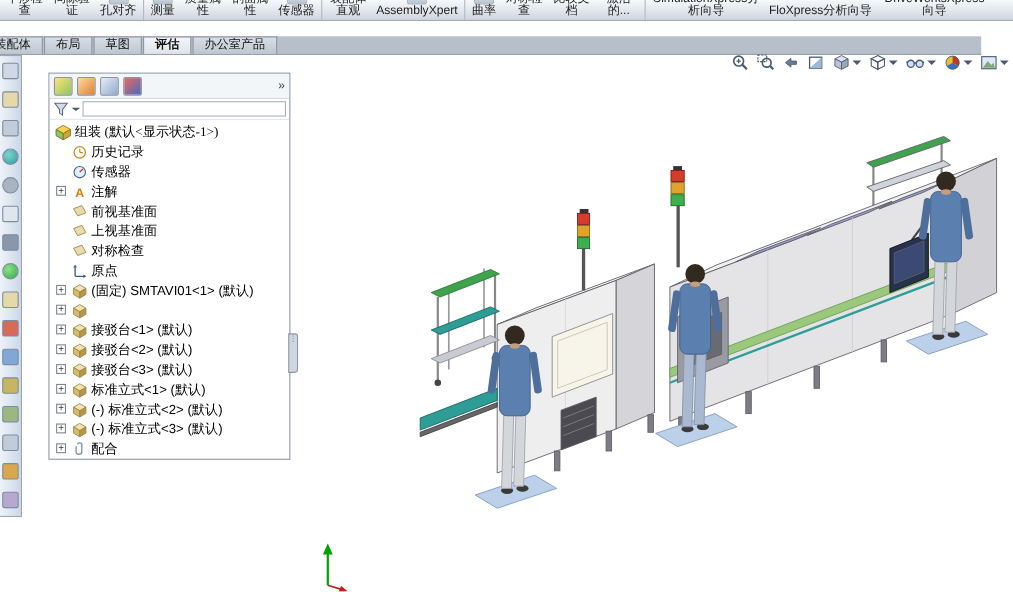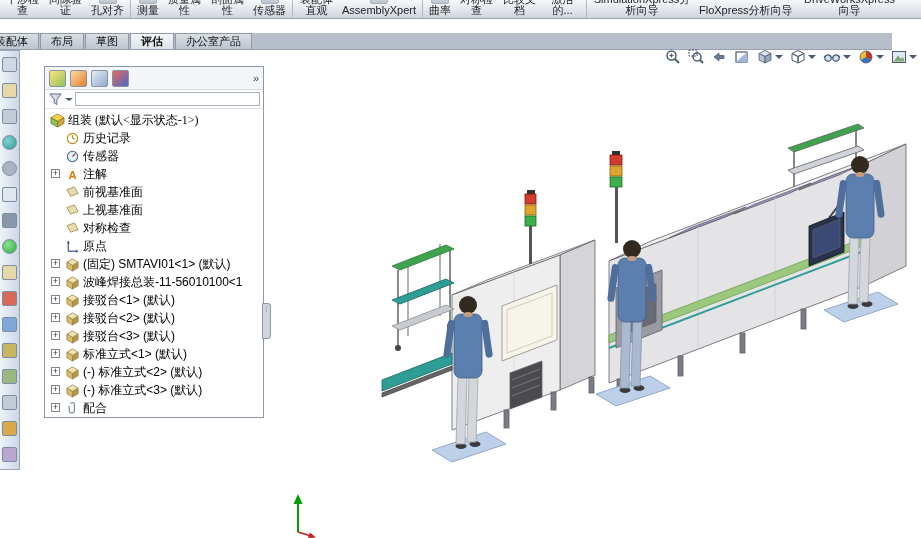--- a/index.html
+++ b/index.html
@@ -330,21 +330,20 @@
       <svg class="ti">
           <use href="#sym-cube"></use>
         </svg>
       <span class="tlabel">(固定) SMTAVI01&lt;1&gt; (默认)</span>
     </div>
     <div class="trow">
       <span class="texp">+</span>
       <svg class="ti">
           <use href="#sym-cube"></use>
         </svg>
-      <span class="tlabel">波峰焊接总装-11-56010100&lt;1</span>
     </div>
     <div class="trow">
       <span class="texp">+</span>
       <svg class="ti">
           <use href="#sym-cube"></use>
         </svg>
       <span class="tlabel">接驳台&lt;1&gt; (默认)</span>
     </div>
     <div class="trow">
       <span class="texp">+</span>

